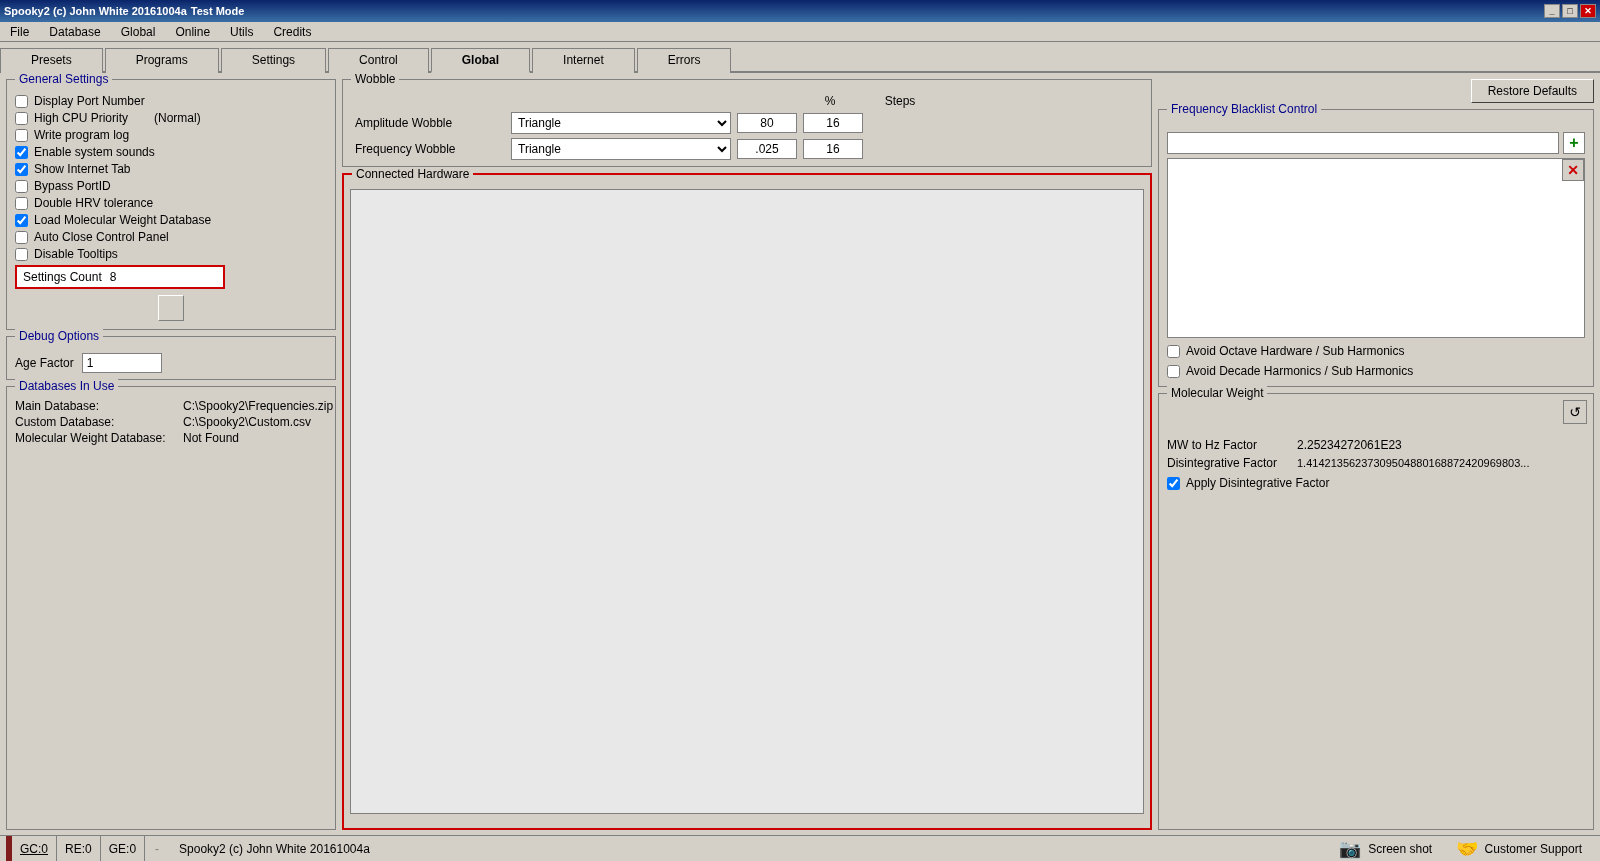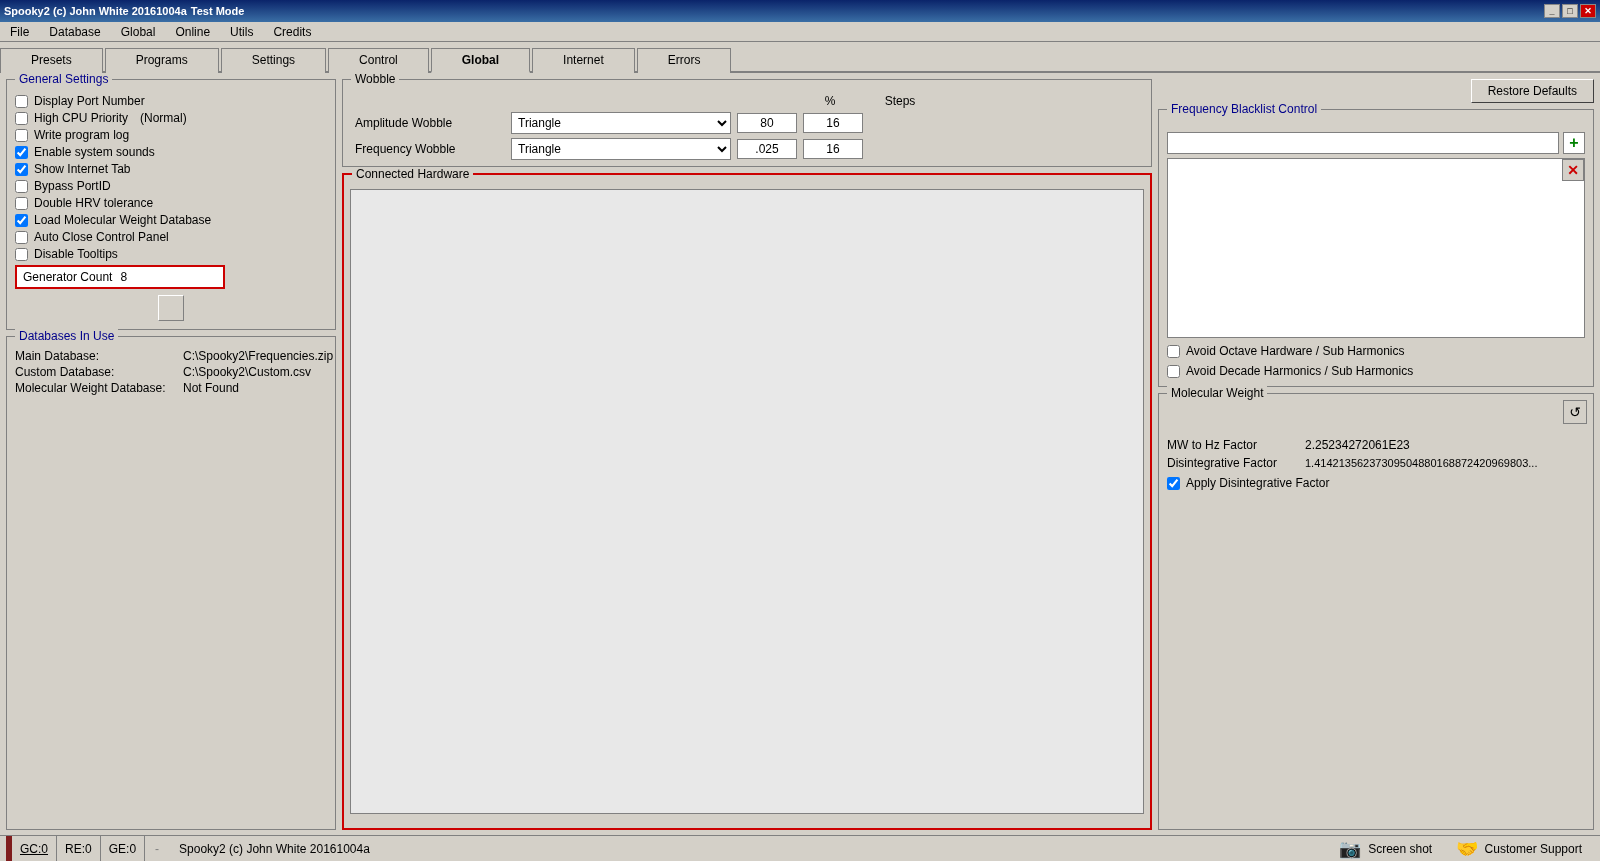--- a/index.html
+++ b/index.html
@@ -103,21 +103,21 @@
     }
     .checkbox-row {
       display: flex;
       align-items: center;
       gap: 6px;
       margin-bottom: 3px;
       margin-top: 2px;
     }
     .checkbox-row input[type=checkbox] { width: 13px; height: 13px; margin: 0; }
     .checkbox-label { font-size: 12px; }
-    .normal-text { color: #000; font-size: 12px; margin-left: 6px; }
+    .normal-text { color: #000; font-size: 12px; margin-left: 20px; }
     
     #generator-count-box {
       border: 2px solid #cc0000;
       background: white;
       padding: 3px 6px;
       display: flex;
       align-items: center;
       gap: 8px;
       margin-top: 4px;
       width: 210px;
@@ -277,21 +277,20 @@
       border: 1px solid #808080;
       background: #d4d0c8;
       padding: 8px;
       position: relative;
       flex: 1;
     }
     #mol-weight .group-box-title { color: #000; }
     .mw-row {
       display: flex;
       align-items: center;
-      gap: 8px;
       margin-bottom: 4px;
     }
     .mw-label { font-size: 12px; min-width: 130px; }
     .mw-value { font-size: 12px; }
     .refresh-btn {
       position: absolute;
       right: 6px;
       top: 6px;
       width: 24px;
       height: 24px;
@@ -418,29 +417,36 @@
       <div class="checkbox-row">
         <input type="checkbox" style="">
         <span class="checkbox-label">Auto Close Control Panel</span>
       </div>
       <div class="checkbox-row">
         <input type="checkbox" style="">
         <span class="checkbox-label">Disable Tooltips</span>
       </div>
 
       <div id="generator-count-box">
-        <span id="generator-count-label">Generator Count</span>
+        <span id="generator-count-label">Settings Count</span>
         <span id="generator-count-value">8</span>
       </div>
 
       <div style="height: 30px; display: flex; align-items: center; justify-content: center; margin-top: 4px;">
         <div style="width: 26px; height: 26px; background: #d4d0c8; border: 1px solid #808080; border-top-color: #fff; border-left-color: #fff;"></div>
       </div>
     </div>
 
+    <div class="group-box" style="padding-top: 12px;">
+      <span class="group-box-title">Debug Options</span>
+      <div class="debug-row">
+        <span>Age Factor</span>
+        <input class="debug-input" type="text" value="1" style="">
+      </div>
+    </div>
 
     <div class="group-box" style="padding-top: 12px; flex: 1;">
       <span class="group-box-title">Databases In Use</span>
       <div class="db-row">
         <span class="db-label">Main Database:</span>
         <span class="db-value">C:\Spooky2\Frequencies.zip</span>
       </div>
       <div class="db-row">
         <span class="db-label">Custom Database:</span>
         <span class="db-value">C:\Spooky2\Custom.csv</span>

